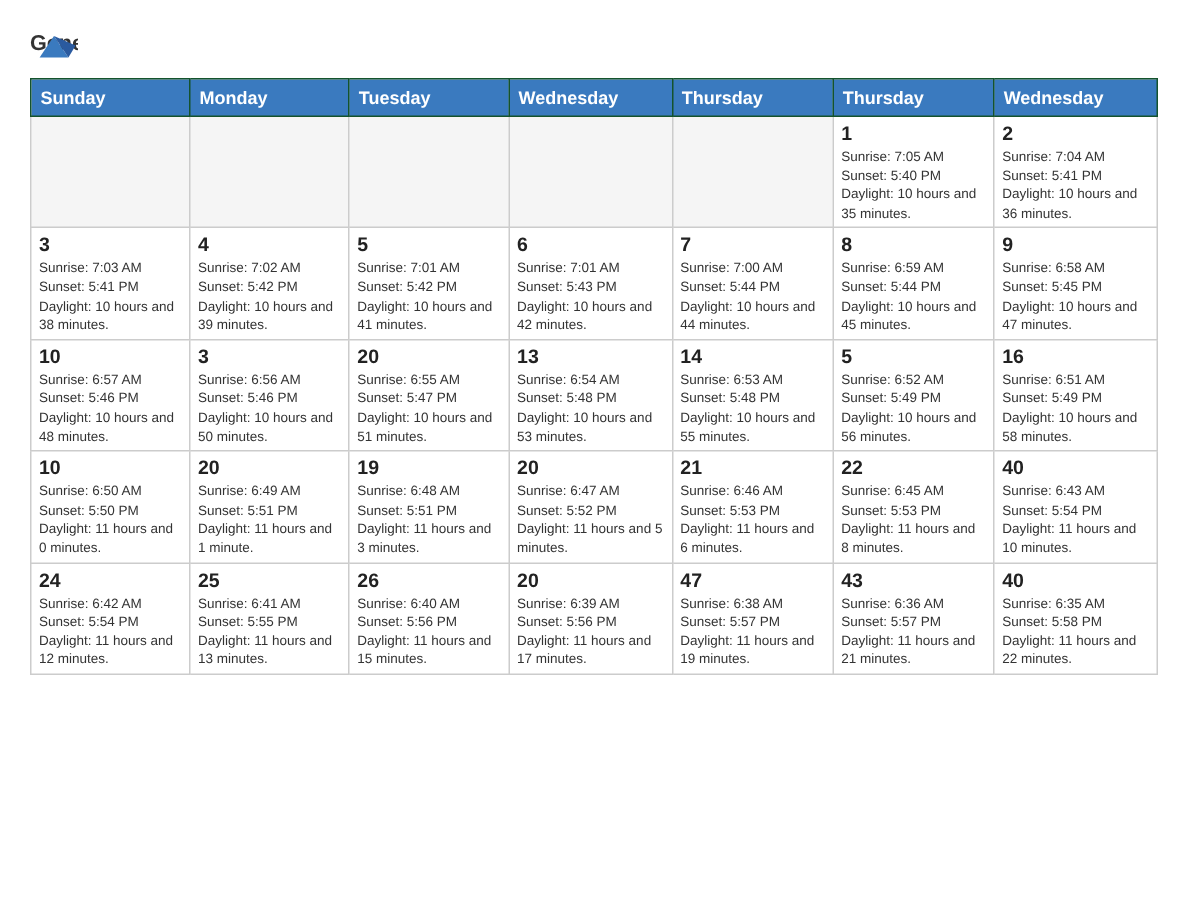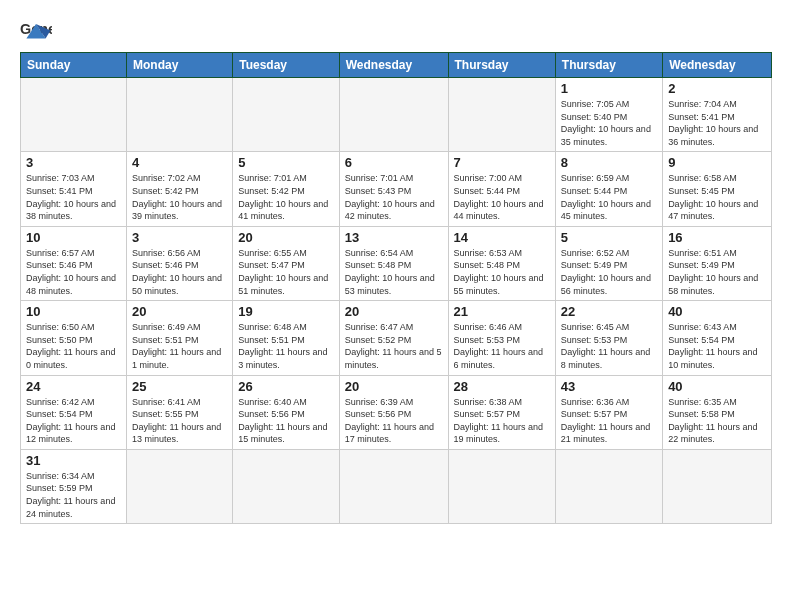--- a/index.html
+++ b/index.html
@@ -242,39 +242,27 @@
           </td>
           <td>
             <span class="day-number">26</span>
             <div class="day-info">Sunrise: 6:40 AM<br>Sunset: 5:56 PM<br>Daylight: 11 hours and 15 minutes.</div>
           </td>
           <td>
             <span class="day-number">20</span>
             <div class="day-info">Sunrise: 6:39 AM<br>Sunset: 5:56 PM<br>Daylight: 11 hours and 17 minutes.</div>
           </td>
           <td>
-            <span class="day-number">28</span>
+            <span class="day-number">47</span>
             <div class="day-info">Sunrise: 6:38 AM<br>Sunset: 5:57 PM<br>Daylight: 11 hours and 19 minutes.</div>
           </td>
           <td>
             <span class="day-number">43</span>
             <div class="day-info">Sunrise: 6:36 AM<br>Sunset: 5:57 PM<br>Daylight: 11 hours and 21 minutes.</div>
           </td>
           <td>
             <span class="day-number">40</span>
             <div class="day-info">Sunrise: 6:35 AM<br>Sunset: 5:58 PM<br>Daylight: 11 hours and 22 minutes.</div>
           </td>
-        </tr>
-        <tr class="last-row">
-          <td>
-            <span class="day-number">31</span>
-            <div class="day-info">Sunrise: 6:34 AM<br>Sunset: 5:59 PM<br>Daylight: 11 hours and 24 minutes.</div>
-          </td>
-          <td class="empty"></td>
-          <td class="empty"></td>
-          <td class="empty"></td>
-          <td class="empty"></td>
-          <td class="empty"></td>
-          <td class="empty"></td>
         </tr>
       </tbody>
   </table>
 </div>
 
 </body></html>

